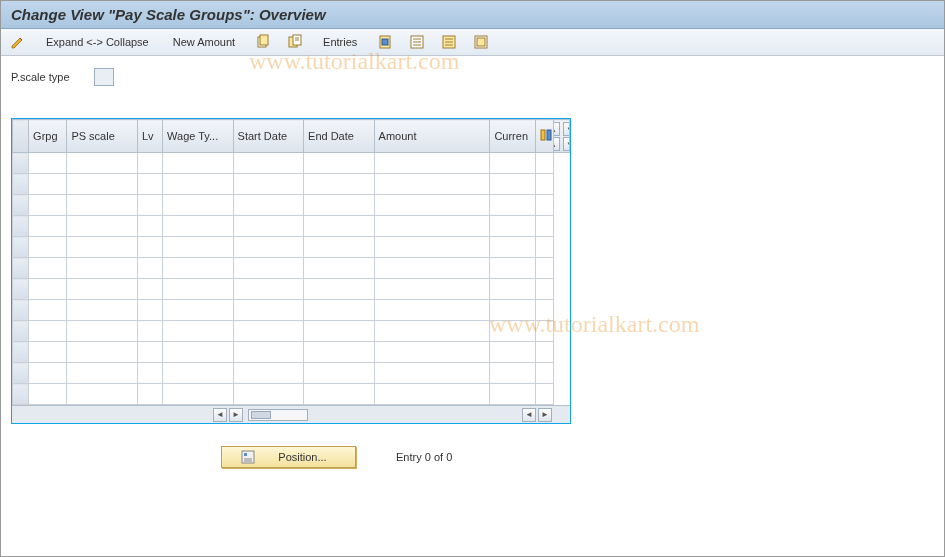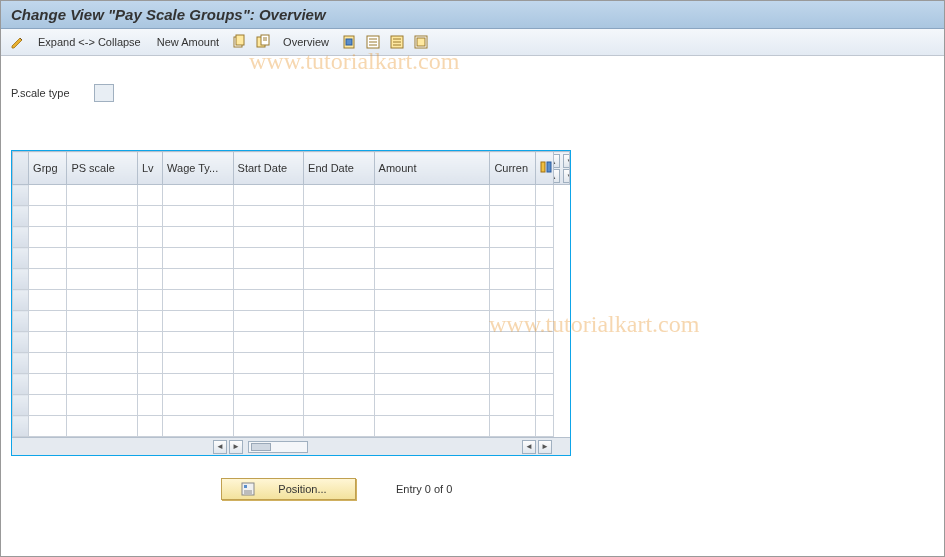--- a/index.html
+++ b/index.html
@@ -23,39 +23,39 @@
       font-style: italic;
       color: #333;
     }
     
     .toolbar {
       background: linear-gradient(#f4f7fb, #e3eaf3);
       border-bottom: 1px solid #c0c7d1;
       padding: 4px 8px;
       display: flex;
       align-items: center;
-      gap: 6px;
+      gap: 14px;
     }
     .tool-icon {
       width: 18px;
       height: 18px;
       display: inline-flex;
       align-items: center;
       justify-content: center;
       cursor: pointer;
       border: 1px solid transparent;
     }
     .tool-text {
       cursor: pointer;
       padding: 2px 5px;
       color: #333;
     }
     
     .form-area {
-      padding: 28px 10px;
+      padding: 12px 10px;
       display: flex;
       flex-direction: column;
       gap: 0;
     }
     .form-row {
       display: flex;
       align-items: center;
       gap: 8px;
     }
     .form-label {
@@ -203,21 +203,21 @@
       </svg>
   </span>
   <span class="tool-icon">
     <svg width="16" height="16">
         <rect x="2" y="3" width="8" height="10" fill="#ffe9a0" stroke="#9a7a30"></rect>
         <rect x="6" y="1" width="8" height="10" fill="#fff" stroke="#9a7a30"></rect>
         <line x1="8" y1="4" x2="12" y2="4" stroke="#9a7a30"></line>
         <line x1="8" y1="6" x2="12" y2="6" stroke="#9a7a30"></line>
       </svg>
   </span>
-  <span class="tool-text">Overview</span>
+  <span class="tool-text">Entries</span>
   <span class="tool-icon">
     <svg width="16" height="16">
         <rect x="3" y="2" width="10" height="12" fill="#ffe9a0" stroke="#9a7a30"></rect>
         <rect x="5" y="5" width="6" height="6" fill="#5a8ecb" stroke="#2a5a9b"></rect>
       </svg>
   </span>
   <span class="tool-icon">
     <svg width="16" height="16">
         <rect x="2" y="2" width="12" height="12" fill="#fff" stroke="#9a7a30"></rect>
         <line x1="4" y1="5" x2="12" y2="5" stroke="#9a7a30"></line>

